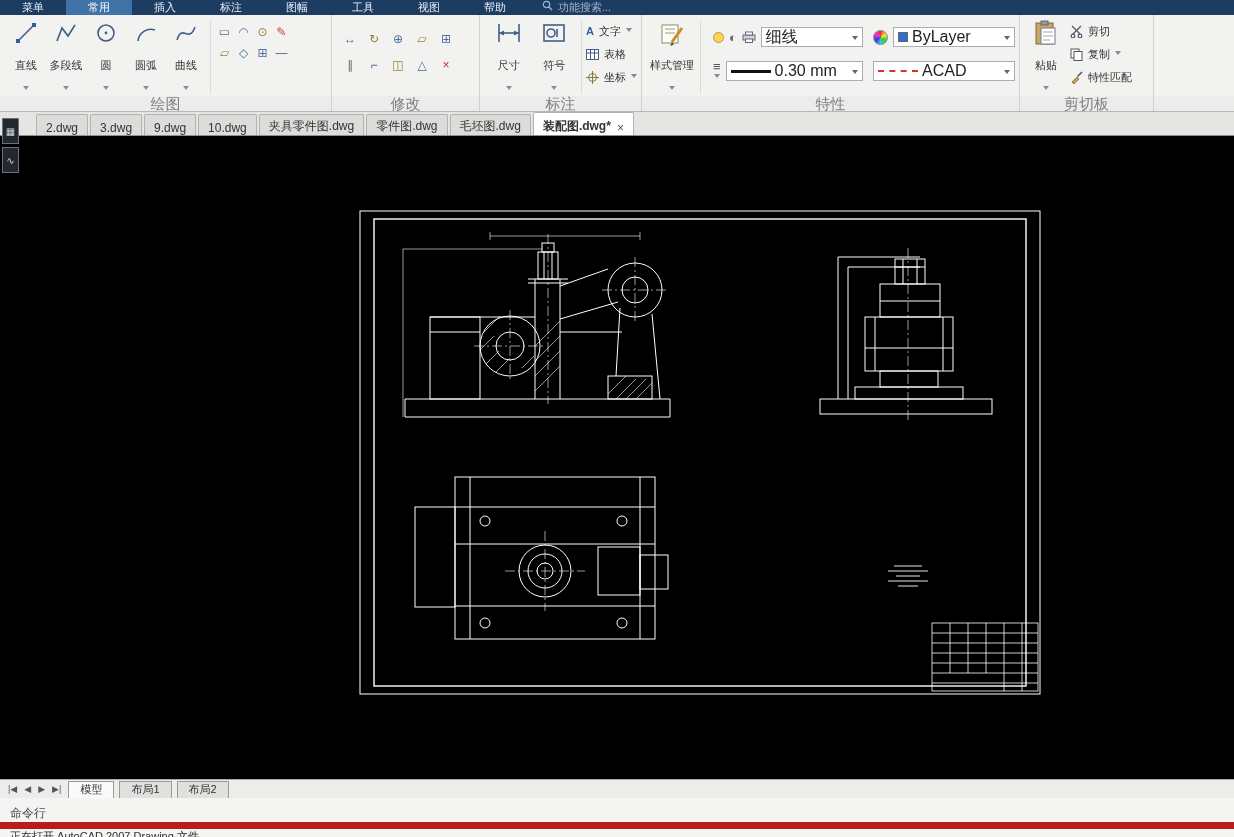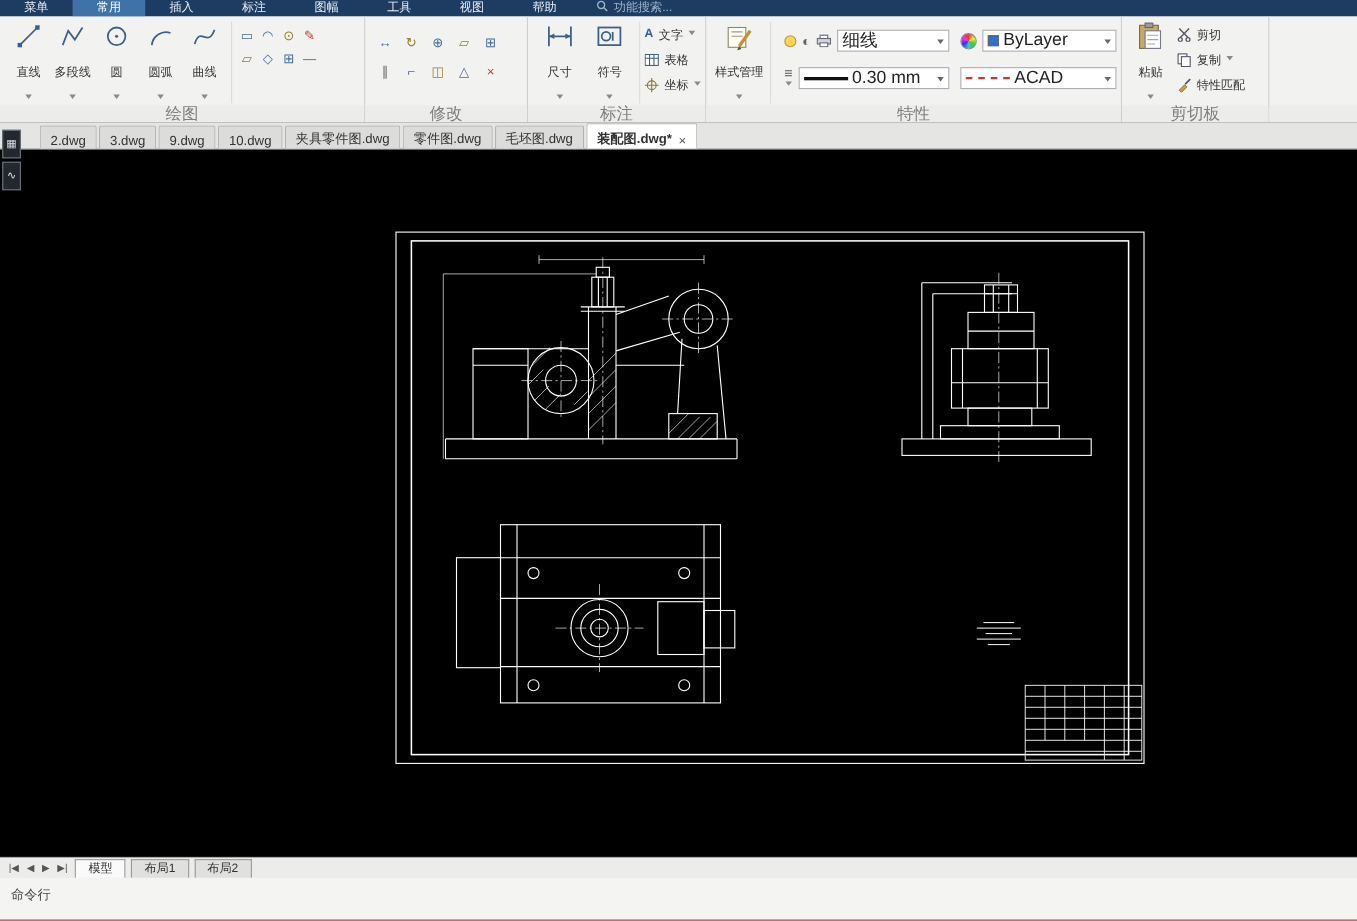--- a/index.html
+++ b/index.html
@@ -57,21 +57,21 @@
   .sideicon{width:17px;height:26px;background:#23282e;border:1px solid #6a737d;color:#d8dee6;font-size:10px;display:flex;align-items:center;justify-content:center}
 
   
   .layoutbar{height:19px;background:#ececea;border-top:1px solid #a9a9a7;display:flex;align-items:center;font-size:11px;padding-left:6px;gap:3px;flex:0 0 auto}
   .nav{color:#555;font-size:9px;padding:0 2px}
   .ltab{padding:0 11px;height:17px;display:flex;align-items:center;background:#e0e0de;border:1px solid #9a9a98;border-bottom:none;color:#333;margin-left:2px}
   .ltab.active{background:#fafafa;font-weight:normal}
 
   
   .cmd{height:39px;background:#f4f4f2;display:flex;flex-direction:column;flex:0 0 auto}
-  .cmd-title{flex:1;font-size:12px;color:#4a4a4a;padding:7px 0 0 10px;border-bottom:1px solid #b91c1c}
+  .cmd-title{flex:1;font-size:12px;color:#4a4a4a;padding:7px 0 0 10px;border-bottom:7px solid #b91c1c}
   .cmd-status{height:14px;font-size:11px;color:#2f2f2f;padding-left:10px;line-height:14px;overflow:hidden}
 
   svg .ic{stroke:#3f5f86;fill:none;stroke-width:1.6}
 </style>
 </head>
 <body>
 
 <div class="app">
 
   <div class="menubar">
@@ -482,15 +482,16 @@
     <span class="nav">◀</span>
     <span class="nav">▶</span>
     <span class="nav">▶|</span>
     <div class="ltab active">模型</div>
     <div class="ltab">布局1</div>
     <div class="ltab">布局2</div>
   </div>
 
   <div class="cmd">
     <div class="cmd-title">命令行</div>
+    <div class="cmd-status">正在打开 AutoCAD 2007 Drawing 文件</div>
   </div>
 
 </div>
 
 </body></html>

